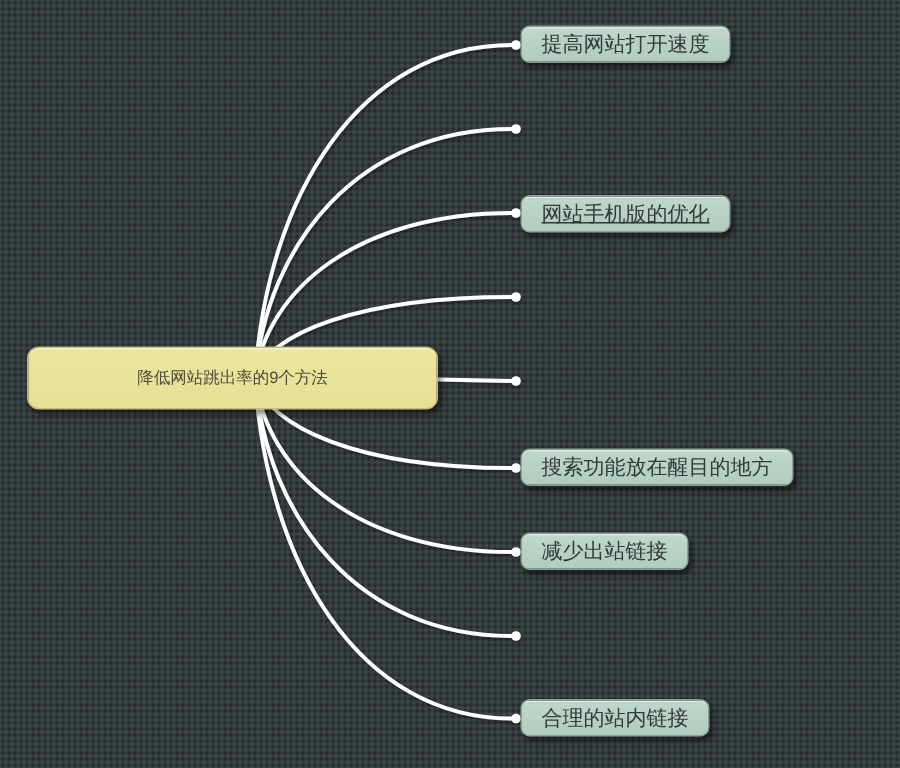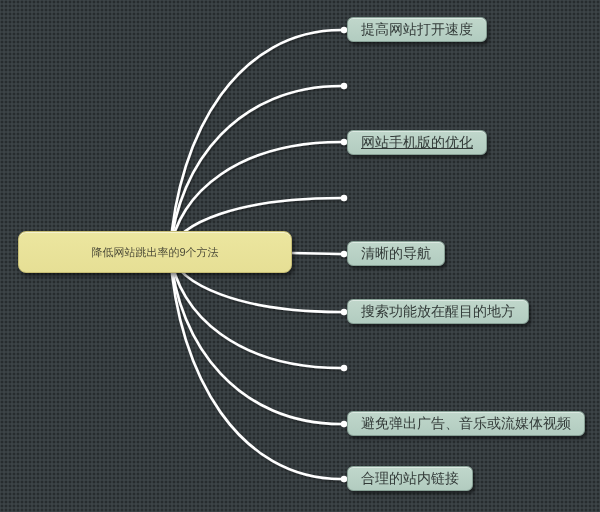--- a/index.html
+++ b/index.html
@@ -109,26 +109,23 @@
   <div class="node root-node">
     <span>降低网站跳出率的9个方法</span>
   </div>
 
   <div class="node branch-node b0">
     <span>提高网站打开速度</span>
   </div>
   <div class="node branch-node b2">
     <span>网站手机版的优化</span>
   </div>
-  <div class="node branch-node b4">
-    <span>清晰的导航</span>
-  </div>
   <div class="node branch-node b5">
     <span>搜索功能放在醒目的地方</span>
   </div>
-  <div class="node branch-node b7">
-    <span>避免弹出广告、音乐或流媒体视频</span>
+  <div class="node branch-node b6">
+    <span>减少出站链接</span>
   </div>
   <div class="node branch-node b8">
     <span>合理的站内链接</span>
   </div>
 
 </div>
 
 </body></html>

